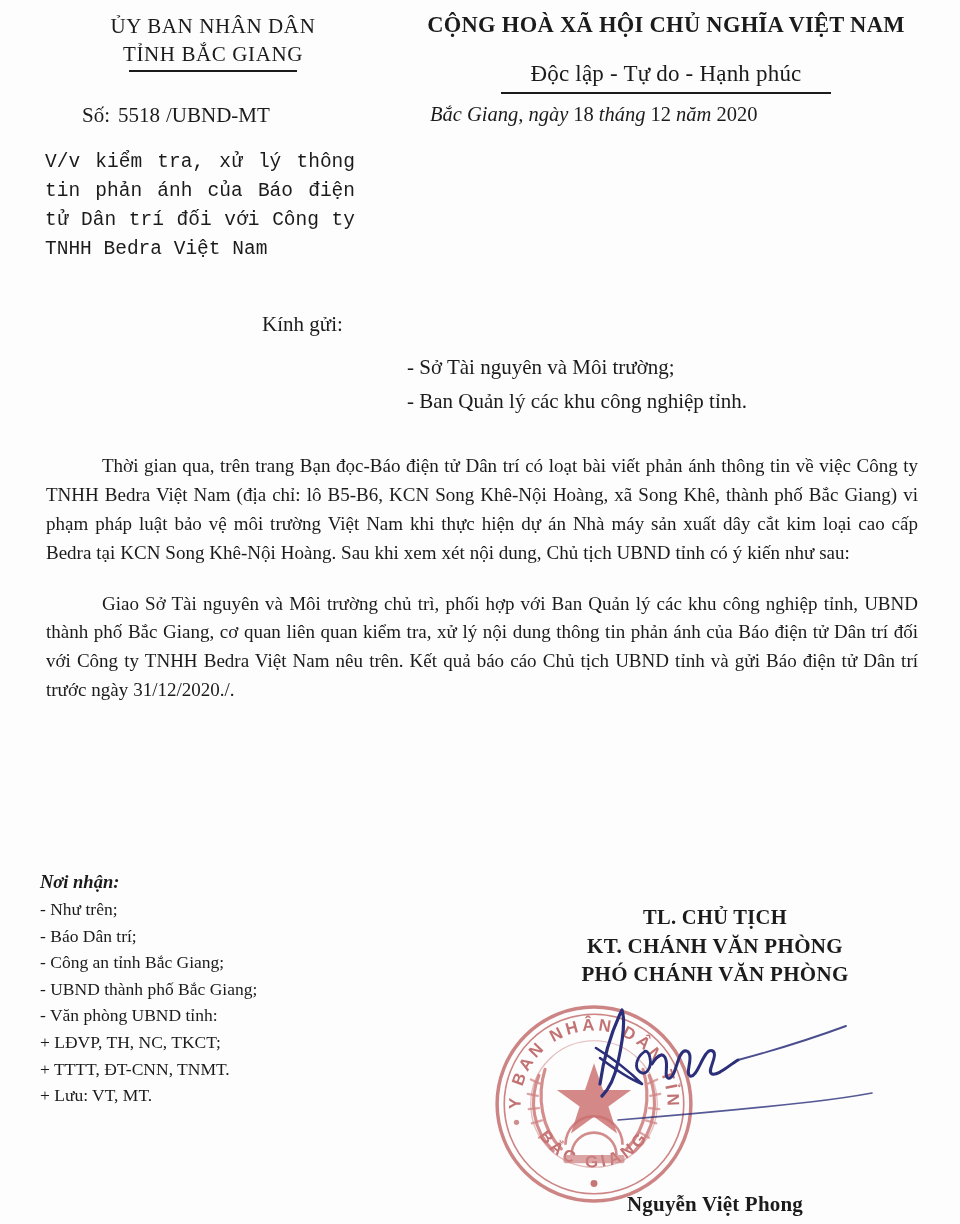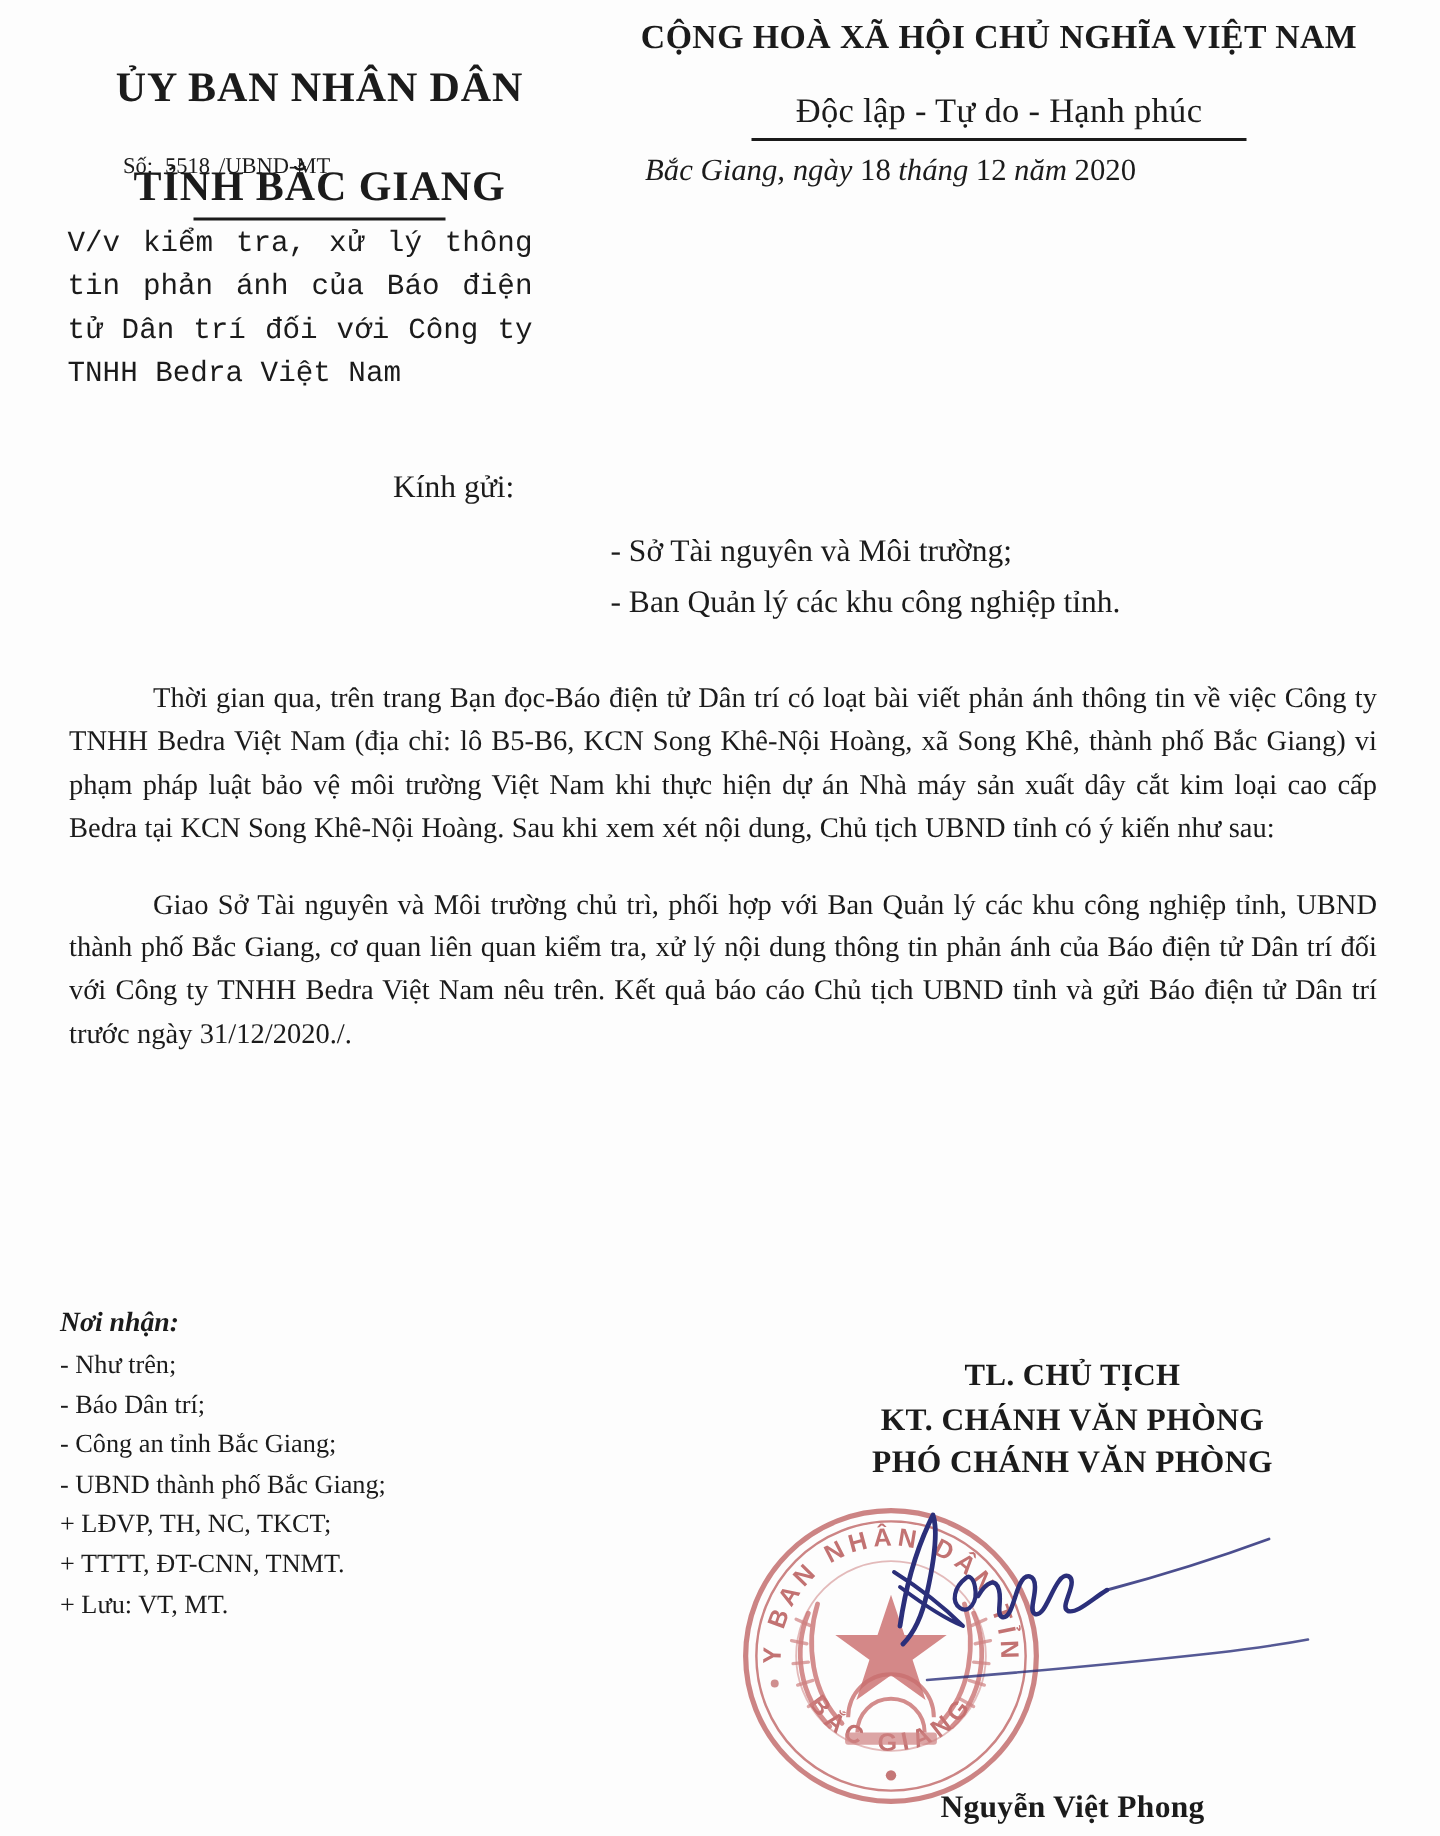--- a/index.html
+++ b/index.html
@@ -32,26 +32,25 @@
     height: 90px;
   }
   .org-block {
     position: absolute;
     left: 48px;
     top: 2px;
     width: 330px;
     text-align: center;
   }
   .org-line {
-    font-weight: 700;
-    font-size: 28px;
+    font-weight: 400;
+    font-size: 21px;
     letter-spacing: 0.6px;
     line-height: 1.34;
     white-space: nowrap;
-    margin-top: 28px;
   }
   .org-underline {
     width: 168px;
     height: 2px;
     background: #1b1b1b;
     margin: 2px auto 0 auto;
   }
 
   .nation-block {
     position: absolute;
@@ -87,21 +86,21 @@
     position: absolute;
     top: 103px;
     left: 0;
     width: 960px;
     height: 34px;
   }
   .doc-number {
     position: absolute;
     left: 82px;
     top: 0;
-    font-size: 15px;
+    font-size: 21px;
     white-space: nowrap;
   }
   .doc-number .num { margin: 0 6px 0 8px; }
   .doc-date {
     position: absolute;
     left: 430px;
     top: 0;
     font-size: 20.5px;
     font-style: italic;
     white-space: nowrap;
@@ -285,20 +284,21 @@
 
   <div class="footer">
 
     <div class="noinhan">
       <div class="noinhan-title">Nơi nhận:</div>
       <div class="noinhan-list">
         <div>- Như trên;</div>
         <div>- Báo Dân trí;</div>
         <div>- Công an tỉnh Bắc Giang;</div>
         <div>- UBND thành phố Bắc Giang;</div>
+        <div>- Văn phòng UBND tỉnh:</div>
         <div>+ LĐVP, TH, NC, TKCT;</div>
         <div>+ TTTT, ĐT-CNN, TNMT.</div>
         <div>+ Lưu: VT, MT.</div>
       </div>
     </div>
 
     <div class="signature">
       <div class="sig-title t1">TL. CHỦ TỊCH</div>
       <div class="sig-title t2">KT. CHÁNH VĂN PHÒNG</div>
       <div class="sig-title t3">PHÓ CHÁNH VĂN PHÒNG</div>

